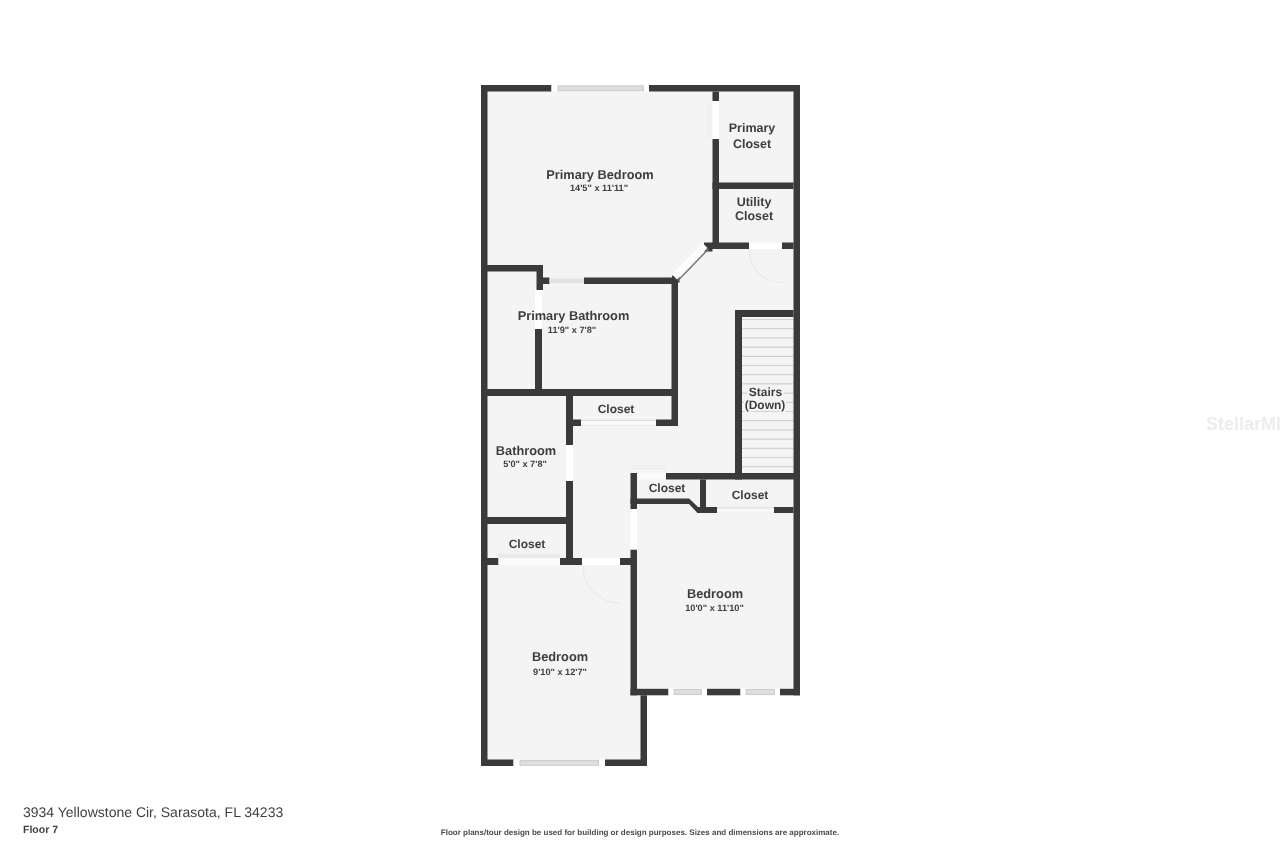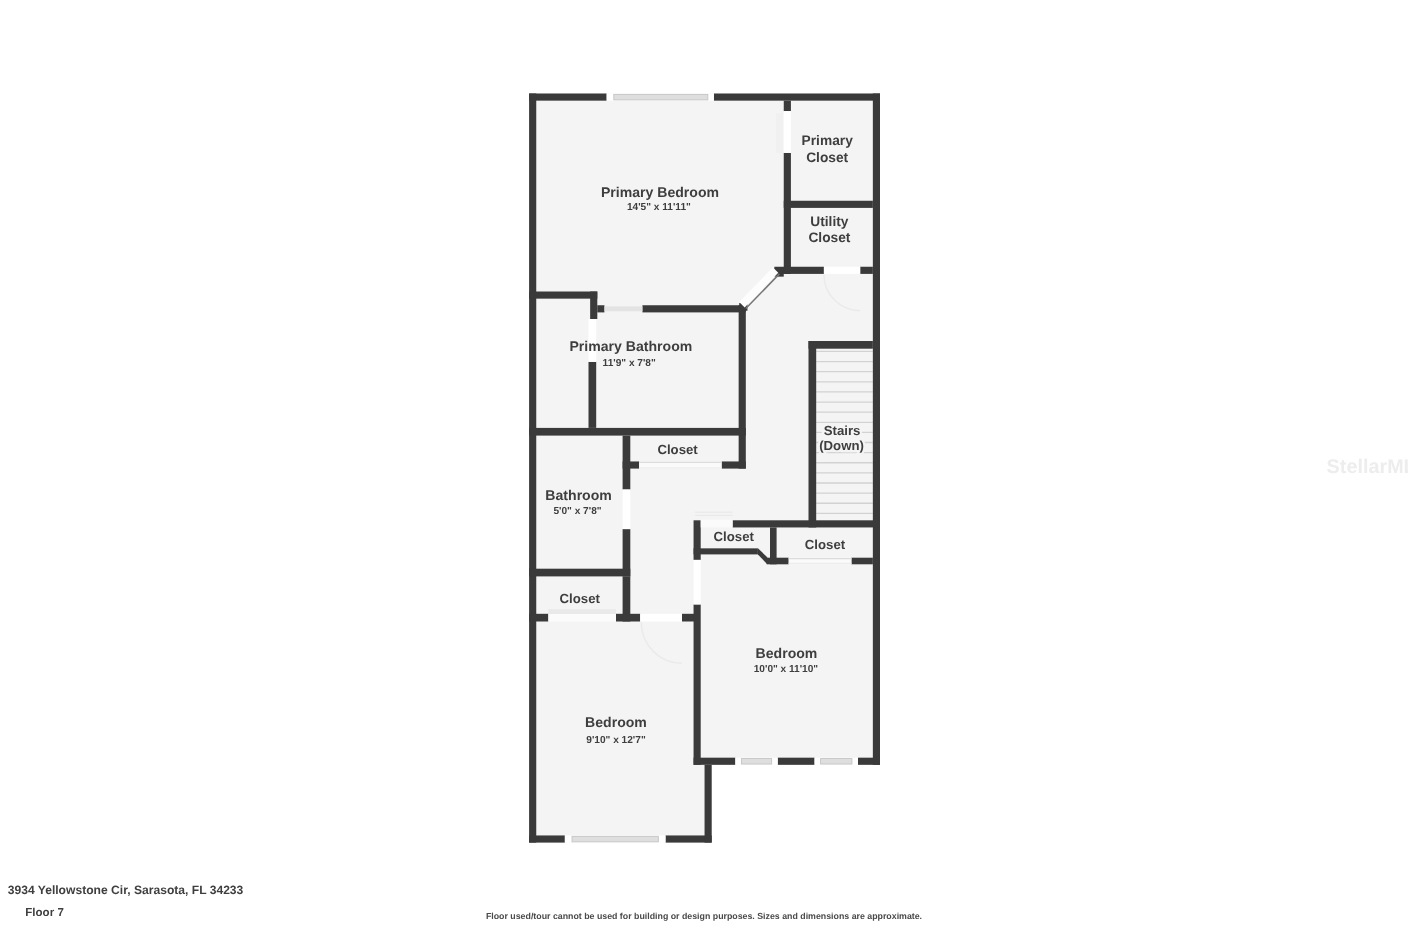--- a/index.html
+++ b/index.html
@@ -197,17 +197,17 @@
     <text x="715" y="598" font-size="12.8">Bedroom</text>
     <text x="714.5" y="610.5" font-size="9.2">10'0" x 11'10"</text>
 
     <text x="560" y="661" font-size="12.8">Bedroom</text>
     <text x="560" y="675" font-size="9.2">9'10" x 12'7"</text>
   </g>
 </svg>
 
 <div class="abs" style="left:1206px;top:414px;font-size:18px;font-weight:bold;color:#ededed;">StellarMLS</div>
 
-<div class="abs txt" style="left:7px;top:803.5px;font-size:11px;font-weight:bold;color:#3f3f3f;">3934 Yellowstone Cir, Sarasota, FL 34233</div>
+<div class="abs txt" style="left:23px;top:803.5px;font-size:14px;font-weight:normal;color:#3f3f3f;">3934 Yellowstone Cir, Sarasota, FL 34233</div>
 
 <div class="abs txt" style="left:23px;top:824.3px;font-size:10.5px;font-weight:bold;color:#3f3f3f;">Floor 7</div>
 
-<div class="abs txt" style="left:0;top:828.4px;width:1280px;text-align:center;font-size:8px;font-weight:bold;color:#4a4a4a;">Floor used/tour cannot be used for building or design purposes. Sizes and dimensions are approximate.</div>
+<div class="abs txt" style="left:0;top:828.4px;width:1280px;text-align:center;font-size:8px;font-weight:bold;color:#4a4a4a;">Floor plans/tour design be used for building or design purposes. Sizes and dimensions are approximate.</div>
 
 </body></html>

